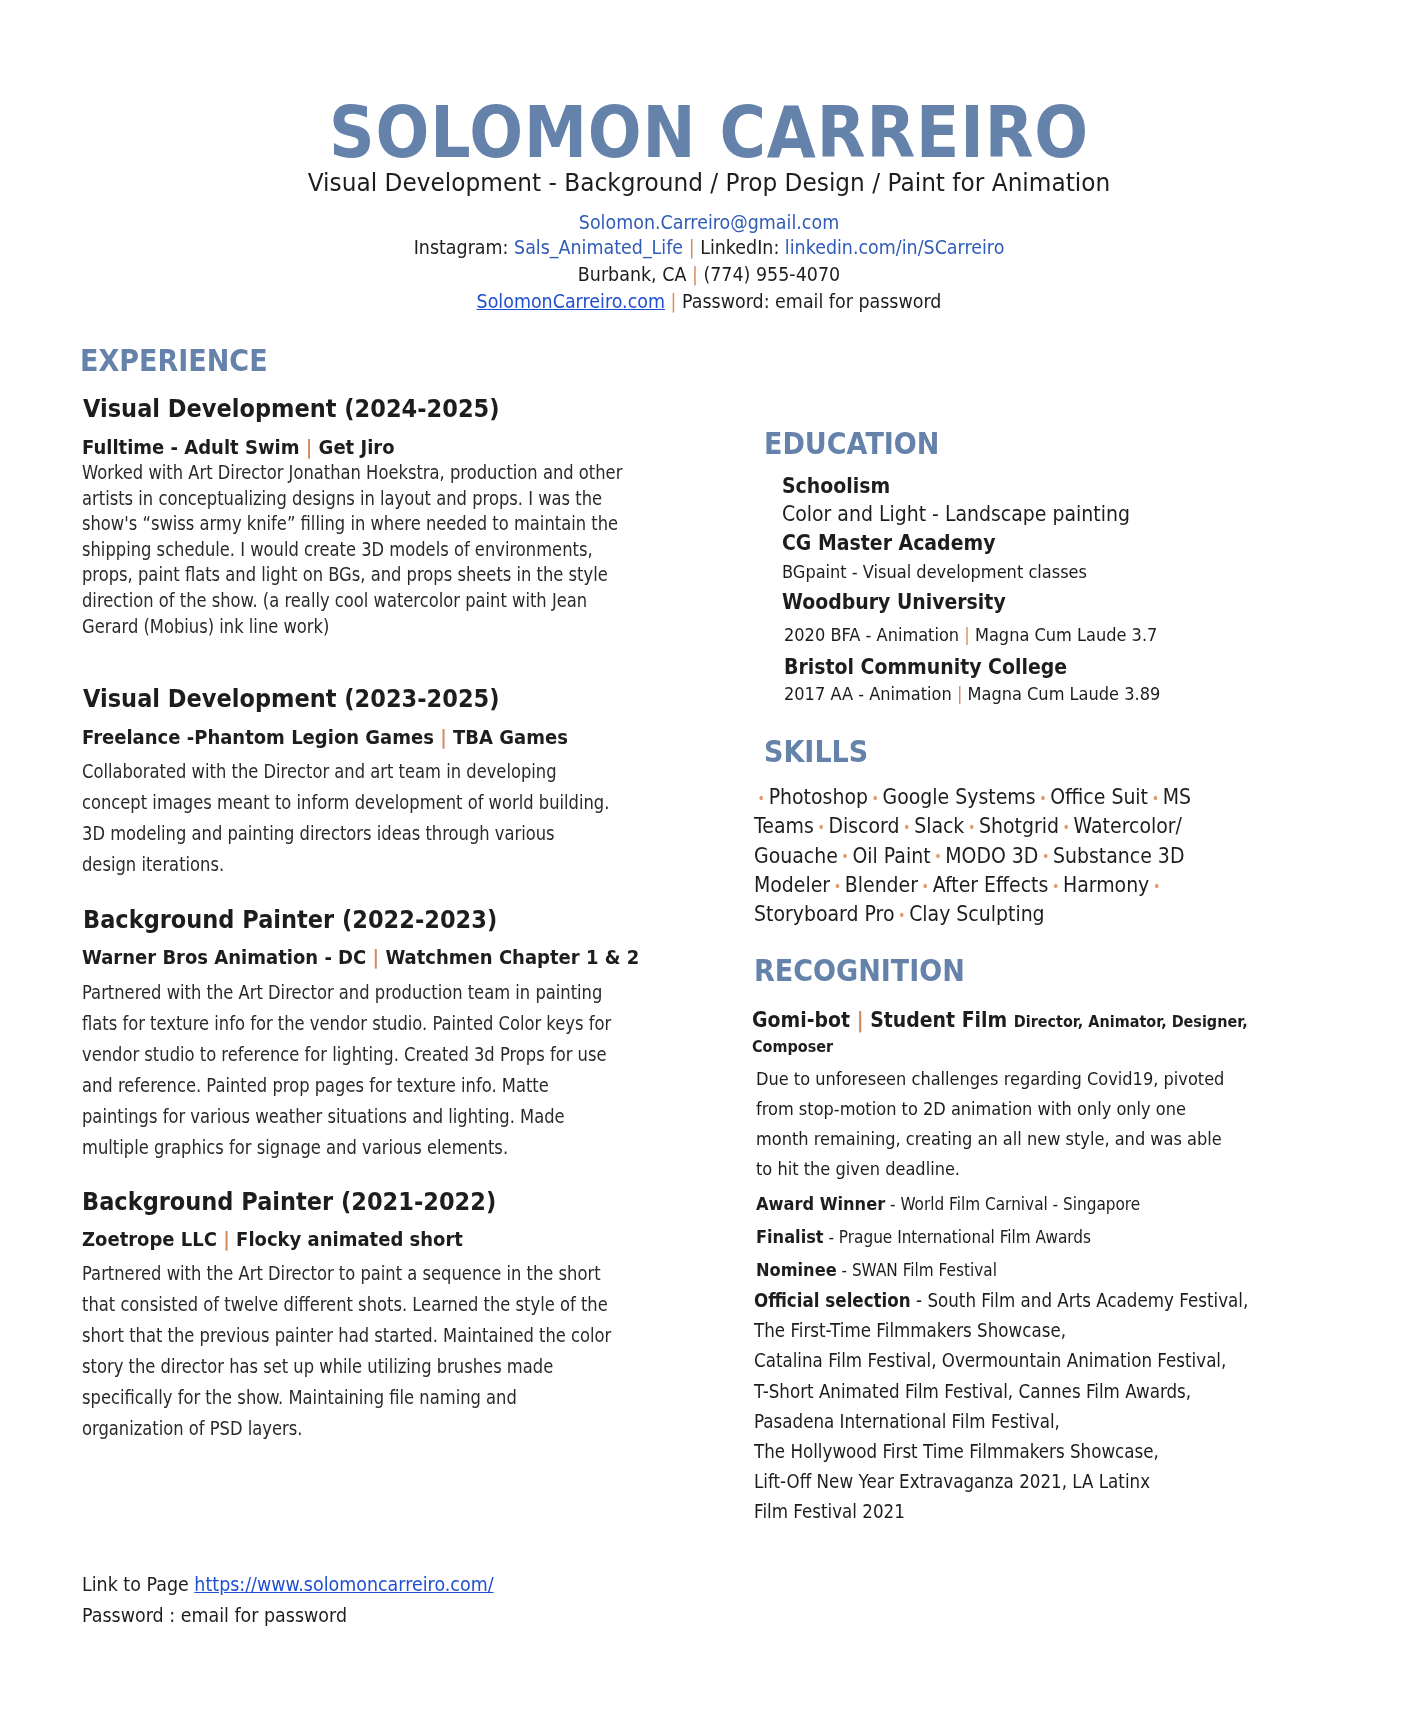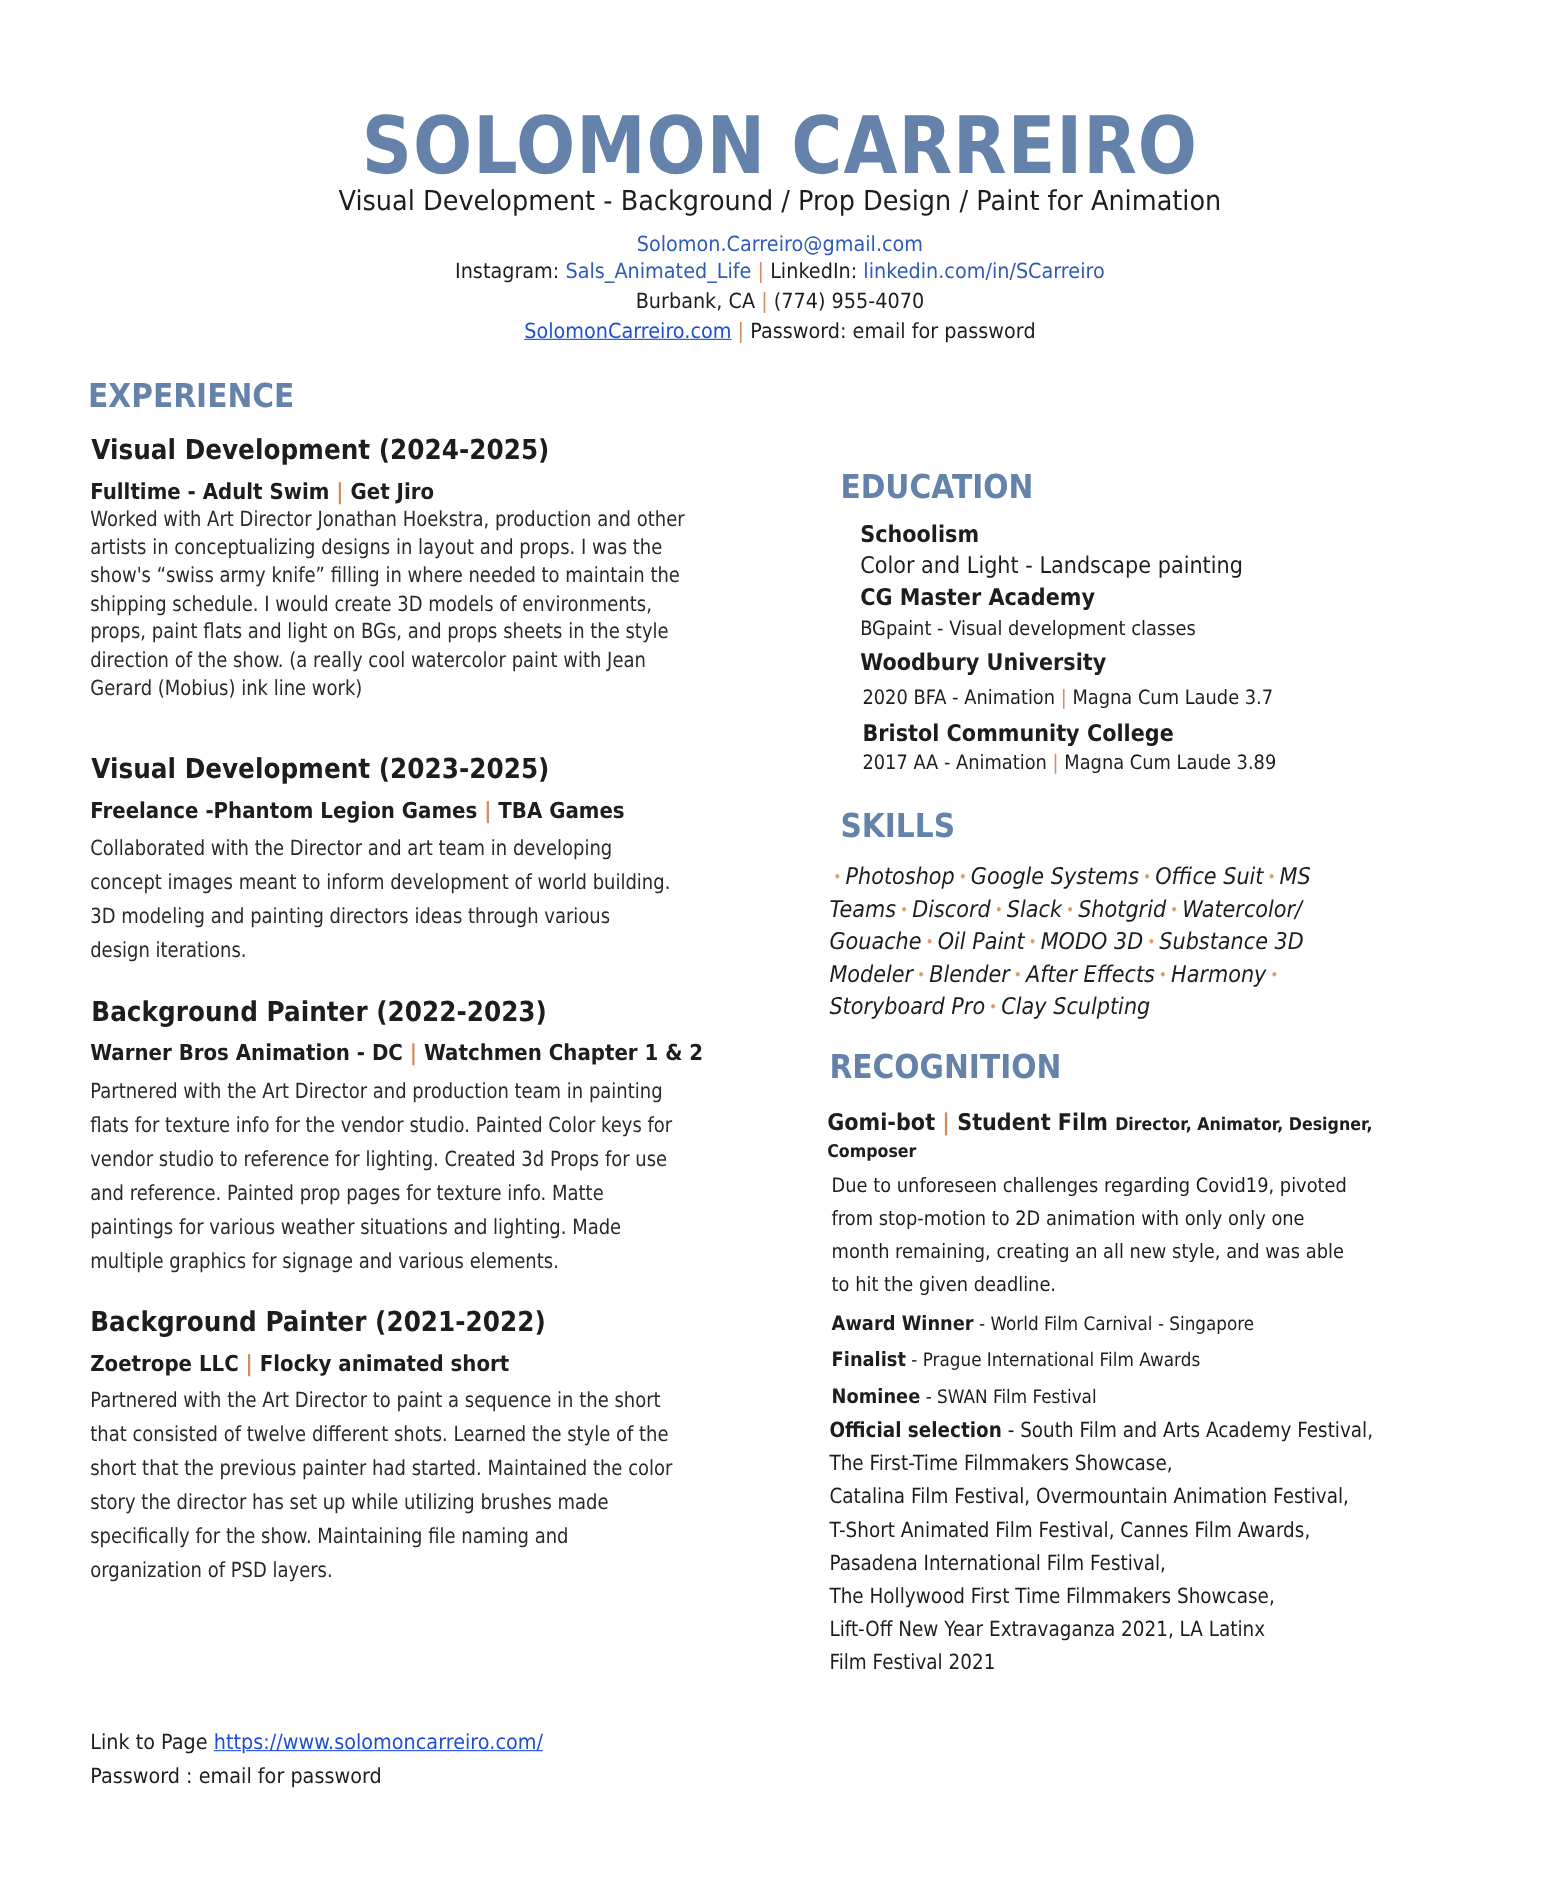--- a/index.html
+++ b/index.html
@@ -135,21 +135,21 @@
   <span>Magna Cum Laude 3.7</span>
 </div>
 <div class="abs edu-school" style="left:784px; top:655px;">Bristol Community College</div>
 <div class="abs edu-line-sm" style="left:784px; top:683px;">
   <span>2017 AA - Animation</span>
   <span class="sep">|</span>
   <span>Magna Cum Laude 3.89</span>
 </div>
 
 <div class="abs section-head" style="left:764px; top:734px;">SKILLS</div>
-<div class="abs" id="skills-list" style="left:754px; top:783px;font-style:italic;">
+<div class="abs" id="skills-list" style="left:754px; top:783px;">
     <div class="skills-line"><span class="dot">•</span><span>Photoshop</span><span class="dot">•</span><span>Google Systems</span><span class="dot">•</span><span>Office Suit</span><span class="dot">•</span><span>MS</span></div>
     <div class="skills-line"><span>Teams</span><span class="dot">•</span><span>Discord</span><span class="dot">•</span><span>Slack</span><span class="dot">•</span><span>Shotgrid</span><span class="dot">•</span><span>Watercolor/</span></div>
     <div class="skills-line"><span>Gouache</span><span class="dot">•</span><span>Oil Paint</span><span class="dot">•</span><span>MODO 3D</span><span class="dot">•</span><span>Substance 3D</span></div>
     <div class="skills-line"><span>Modeler</span><span class="dot">•</span><span>Blender</span><span class="dot">•</span><span>After Effects</span><span class="dot">•</span><span>Harmony</span><span class="dot">•</span></div>
     <div class="skills-line"><span>Storyboard Pro</span><span class="dot">•</span><span>Clay Sculpting</span></div>
   </div>
 
 <div class="abs section-head" style="left:754px; top:953px;">RECOGNITION</div>
 <div class="abs rec-head" style="left:752px; top:1008px;">
   <span>Gomi-bot</span>

